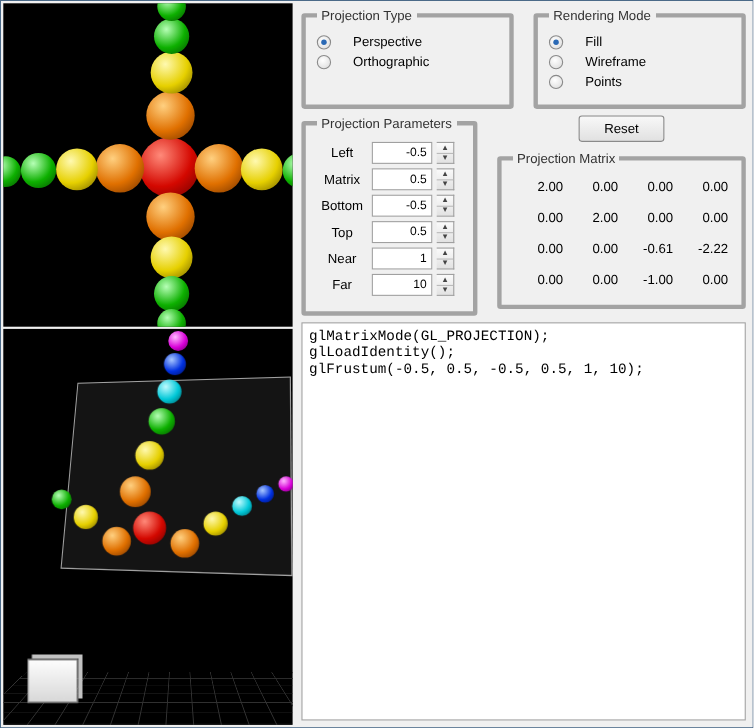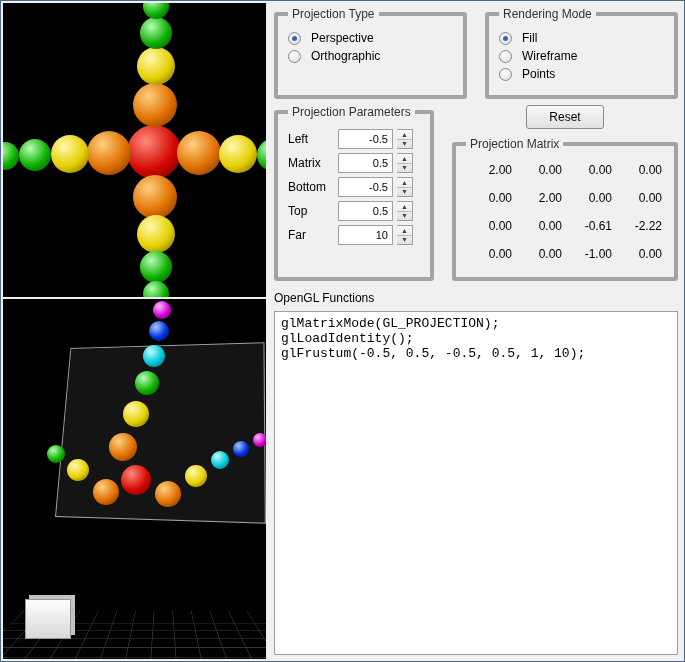--- a/index.html
+++ b/index.html
@@ -66,36 +66,36 @@
   .gl-bot { flex: 1; }
 
   .right-col { flex: 1; display: flex; flex-direction: column; padding: 4px; gap: 6px; }
   .row { display: flex; gap: 18px; }
   fieldset {
     border: 4px solid #a3a3a3;
     border-radius: 3px;
     padding: 6px 10px 10px 10px;
   }
   legend { padding: 0 4px; color: #333; }
-  .radio-row { display: flex; align-items: center; gap: 10px; margin: 4px 0; }
+  .radio-row { display: flex; align-items: center; gap: 20px; margin: 4px 0; }
   .radio {
     width: 13px; height: 13px; border-radius: 50%;
     border: 1px solid #8a8a8a;
     background: radial-gradient(circle at 40% 35%, #fff, #d9d9d9);
     position: relative;
   }
   .radio.checked::after {
     content: ""; position: absolute; top: 3px; left: 3px;
     width: 5px; height: 5px; border-radius: 50%;
     background: #2a69b5;
   }
 
   .proj-params { width: 160px; }
   .param-row { display: flex; align-items: center; gap: 4px; margin: 4px 0; }
-  .param-row label { width: 46px; text-align: left; }
+  .param-row label { width: 46px; text-align: center; }
   .num-input {
     width: 55px; height: 20px;
     border: 1px solid #a0a0a0;
     background: #fff;
     text-align: right;
     padding: 0 4px;
     font-family: inherit; font-size: 11px;
   }
   .spin {
     width: 16px; height: 20px;
@@ -280,20 +280,28 @@
           </div>
           <div class="param-row">
             <label>Top</label>
             <input class="num-input" value="0.5" style="">
             <div class="spin">
                 <div>▲</div>
                 <div>▼</div>
               </div>
           </div>
           <div class="param-row">
+            <label>Near</label>
+            <input class="num-input" value="1" style="">
+            <div class="spin">
+                <div>▲</div>
+                <div>▼</div>
+              </div>
+          </div>
+          <div class="param-row">
             <label>Far</label>
             <input class="num-input" value="10" style="">
             <div class="spin">
                 <div>▲</div>
                 <div>▼</div>
               </div>
           </div>
         </fieldset>
 
         <div style="flex:1;display:flex;flex-direction:column;align-items:center">
@@ -315,20 +323,19 @@
               <span>-2.22</span>
               <span>0.00</span>
               <span>0.00</span>
               <span>-1.00</span>
               <span>0.00</span>
             </div>
           </fieldset>
         </div>
       </div>
 
-      <div class="funcs-label">OpenGL Functions</div>
       <div class="funcs-box">glMatrixMode(GL_PROJECTION);
 glLoadIdentity();
 glFrustum(-0.5, 0.5, -0.5, 0.5, 1, 10);</div>
 
     </div>
   </div>
 </div>
 
 </body></html>

